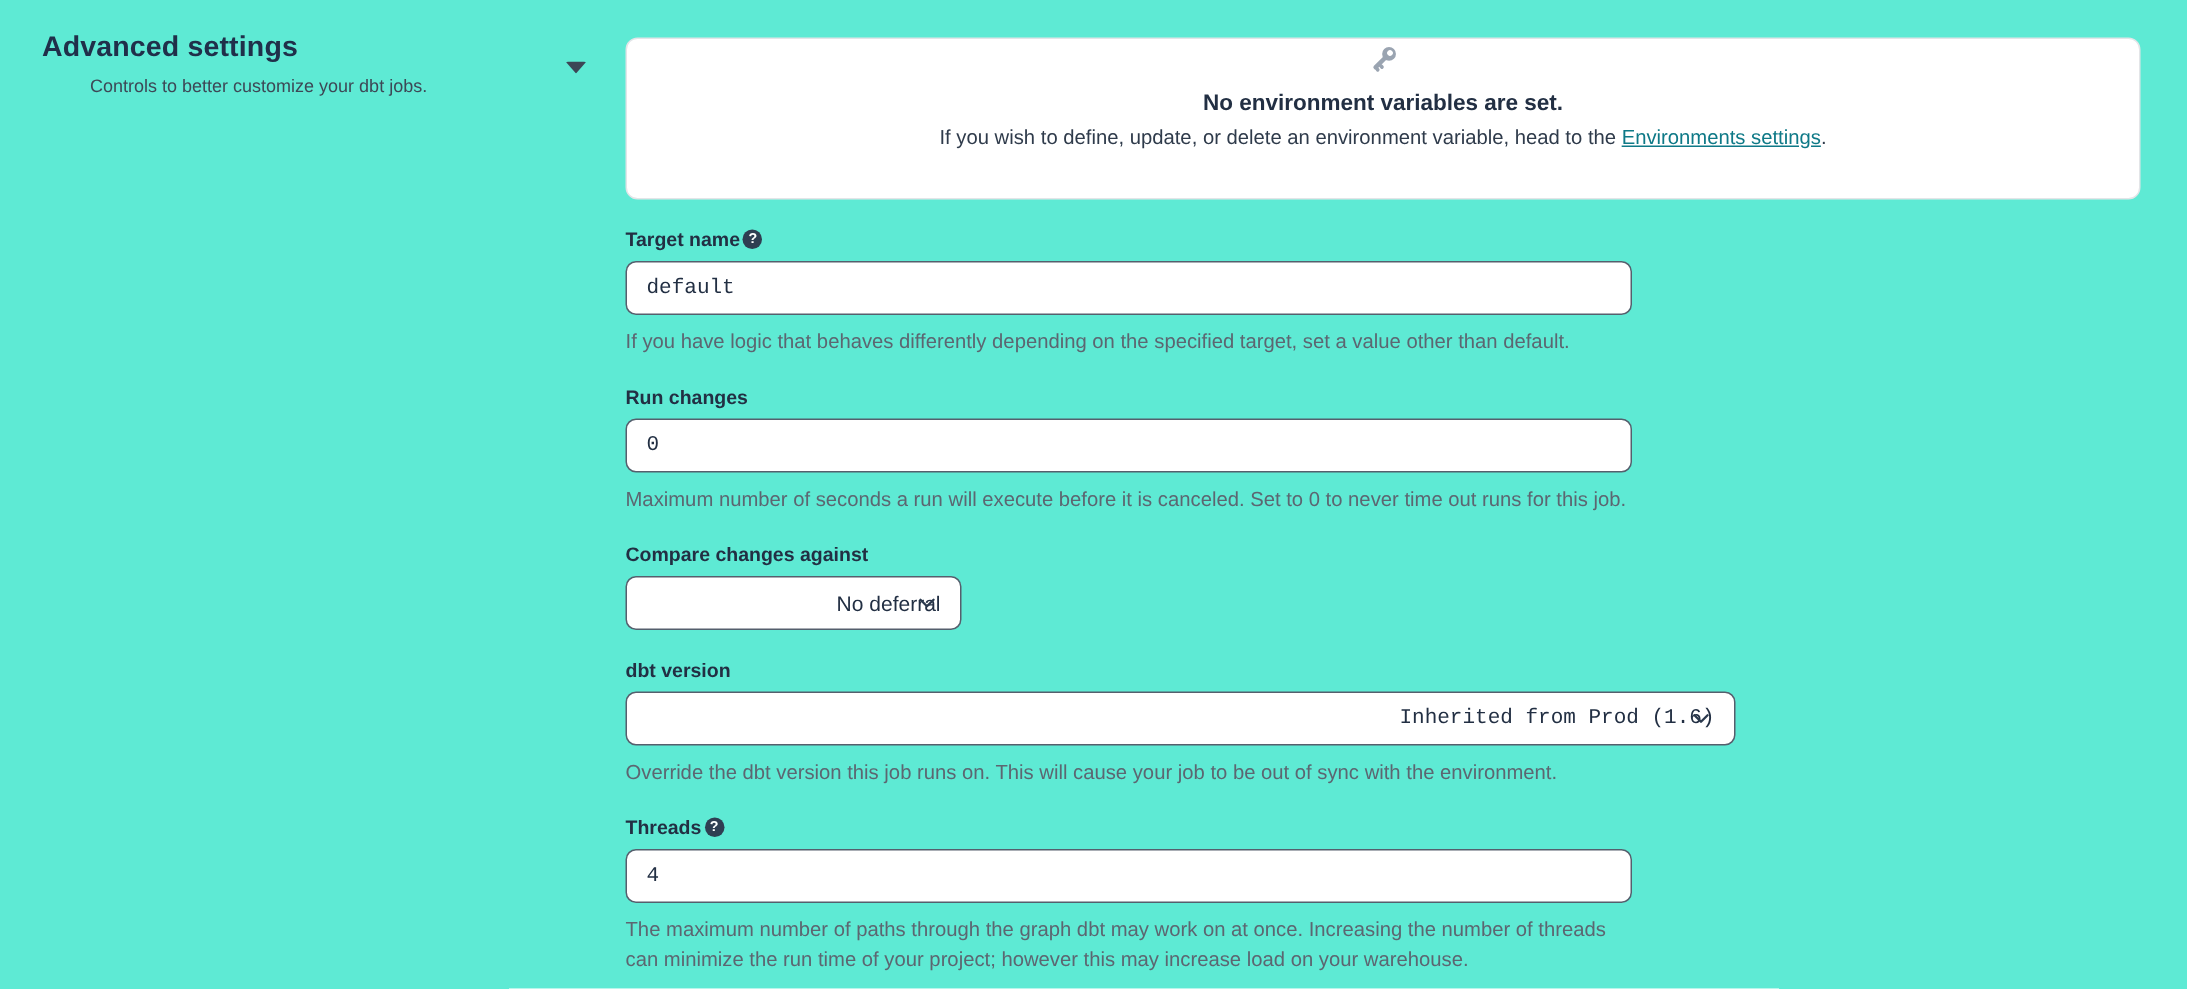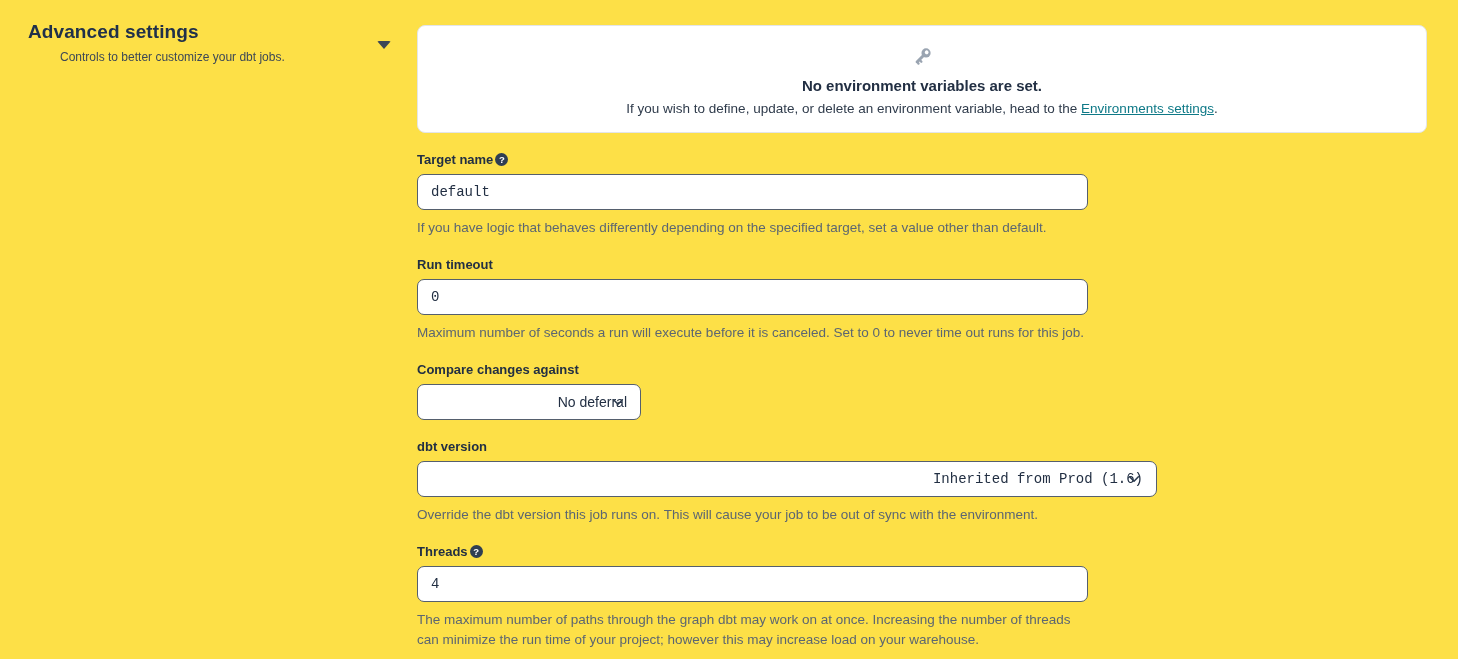--- a/index.html
+++ b/index.html
@@ -1,21 +1,21 @@
 <!DOCTYPE html>
 <html><head>
 <meta charset="utf-8">
 <style>
   * { margin: 0; padding: 0; box-sizing: border-box; }
   html, body { background: #ffffff; }
   .page {
     position: relative;
     width: 1458px;
     height: 659px;
-    background: #fde047;
+    background: #5eead4;
     font-family: "Liberation Sans", sans-serif;
     color: #222f43;
     overflow: hidden;
   }
   
   .section-header {
     position: absolute;
     left: 28px;
     top: 21px;
     width: 340px;
@@ -53,21 +53,20 @@
   }
   .empty-card {
     width: 1010px;
     height: 108px;
     border: 1px solid #e3e5e8;
     border-radius: 8px;
     background: #ffffff;
     display: flex;
     flex-direction: column;
     align-items: center;
-    justify-content: center;
     padding-top: 2px;
     margin-bottom: 19px;
   }
   .empty-card .key-wrap { height: 24px; margin-bottom: 8px; }
   .empty-title {
     font-size: 15px;
     font-weight: 700;
     color: #222f43;
     margin-bottom: 7px;
   }
@@ -189,21 +188,21 @@
         <div class="field-label-row">
           <span class="field-label">Target name</span>
           <span class="help-icon">?</span>
         </div>
         <input class="text-input" type="text" value="default" style="">
         <div class="helper-text">If you have logic that behaves differently depending on the specified target, set a value other than default.</div>
       </div>
 
       <div class="field-group">
         <div class="field-label-row">
-          <span class="field-label">Run timeout</span>
+          <span class="field-label">Run changes</span>
         </div>
         <input class="text-input" type="text" value="0" style="">
         <div class="helper-text">Maximum number of seconds a run will execute before it is canceled. Set to 0 to never time out runs for this job.</div>
       </div>
 
       <div class="field-group">
         <div class="field-label-row">
           <span class="field-label">Compare changes against</span>
         </div>
         <div class="select-box narrow">

